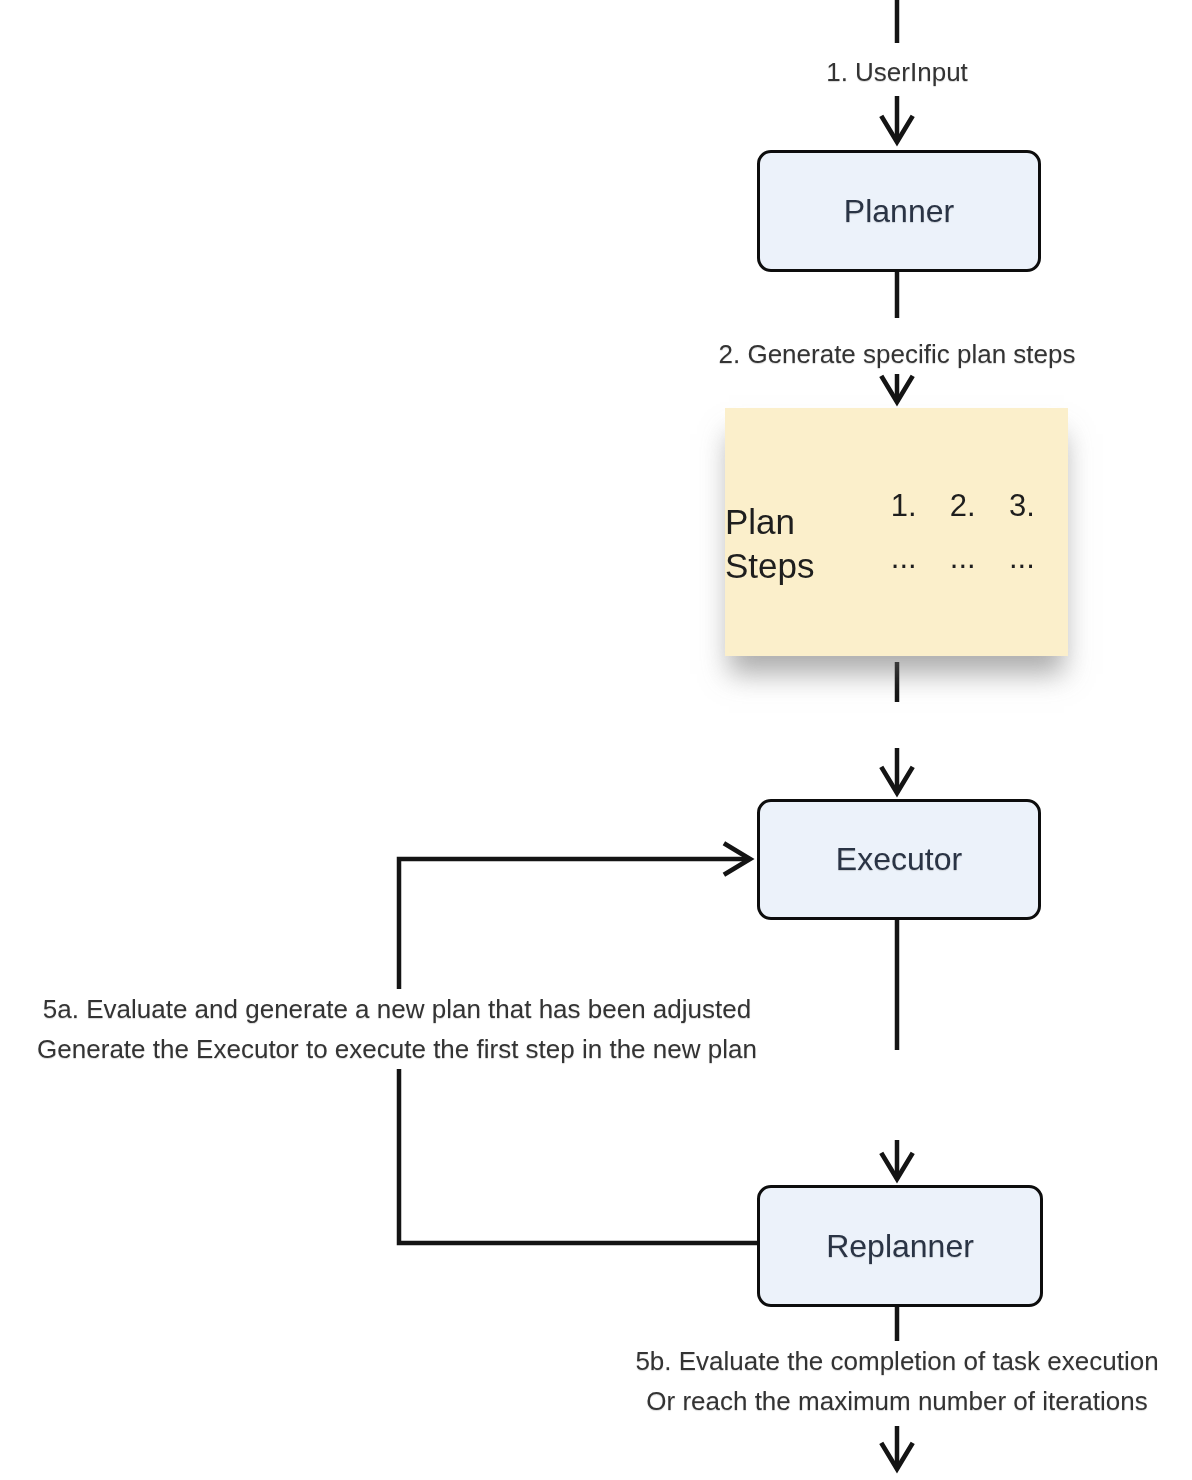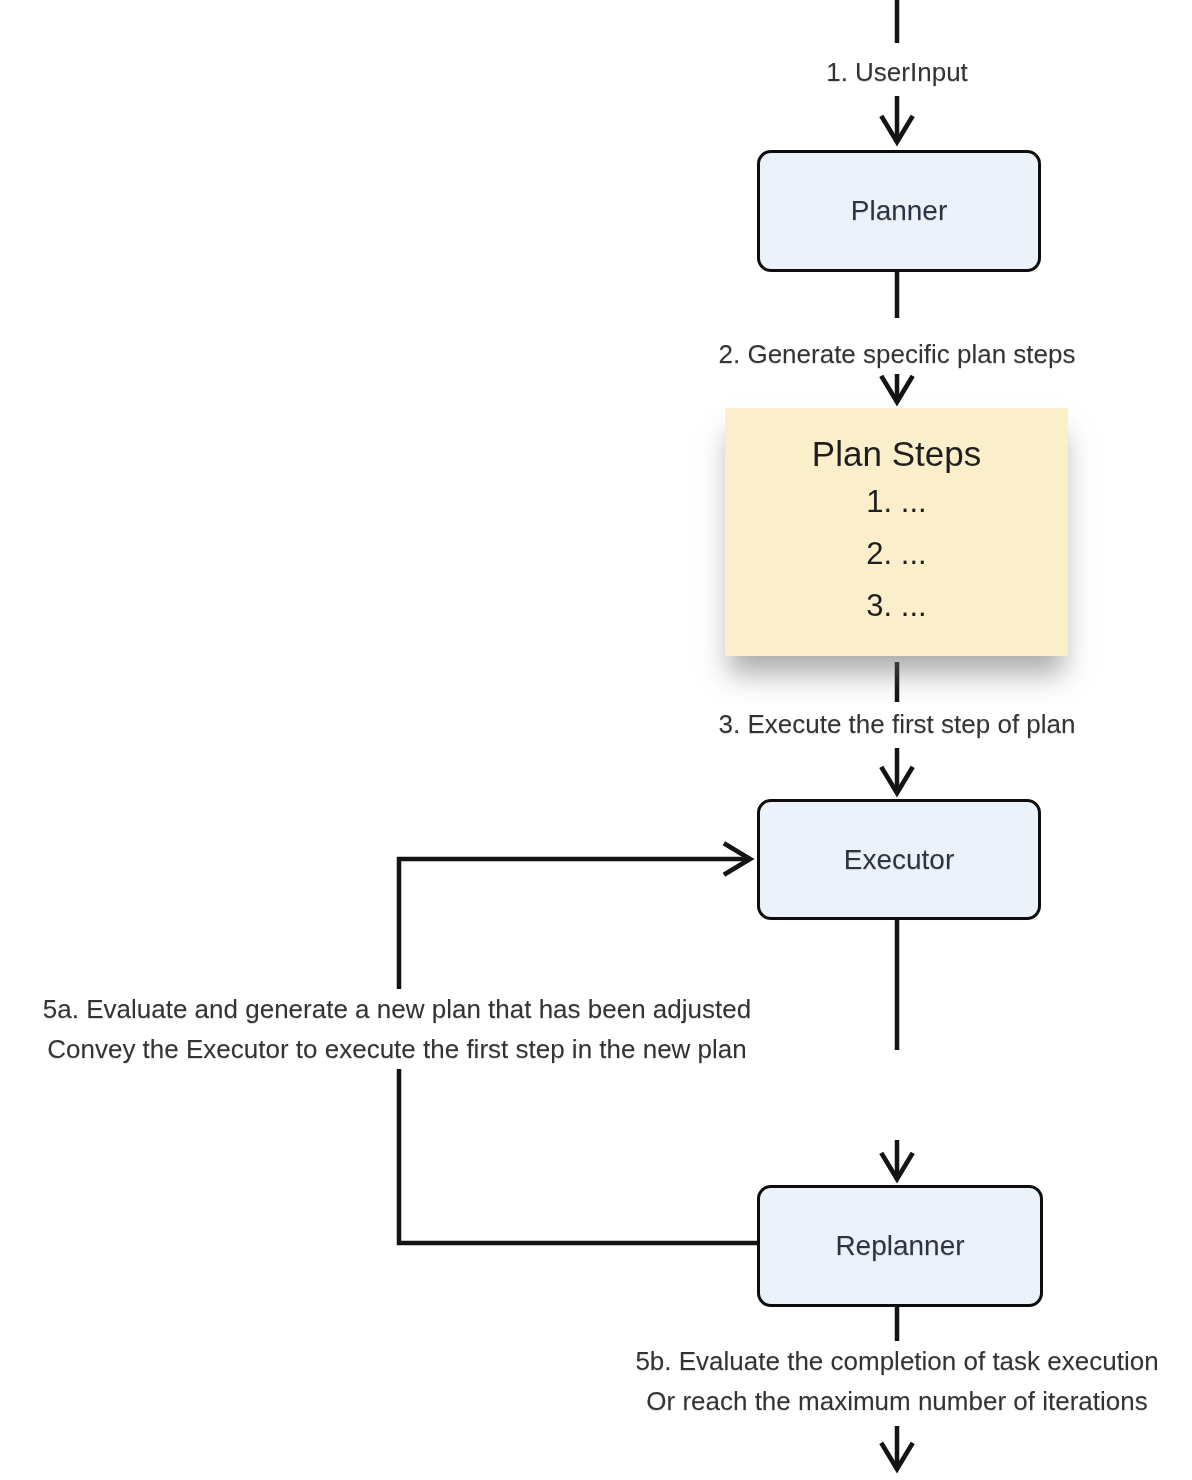--- a/index.html
+++ b/index.html
@@ -21,32 +21,32 @@
     overflow:hidden;
   }
   #connector-layer{position:absolute;left:0;top:0;z-index:1;}
   .edge{stroke:var(--line);stroke-width:4.5;fill:none;stroke-linejoin:miter;}
   .node{
     position:absolute;z-index:2;
     background:var(--node_fill);
     border:3.5px solid var(--node_border);
     border-radius:14px;
     display:flex;align-items:center;justify-content:center;
-    font-size:28px;color:var(--node_text);
+    font-size:32px;color:var(--node_text);
     text-shadow:0 1px 1px rgba(60,60,60,0.18);
   }
   #node-planner  {left:757px;top:150px;width:278px;height:116px;}
   #node-executor {left:757px;top:799px;width:278px;height:115px;}
   #node-replanner{left:757px;top:1185px;width:280px;height:116px;}
   #node-plan-steps{
     position:absolute;z-index:2;
     left:725px;top:408px;width:343px;height:248px;
     background:var(--plan_steps_fill);
     box-shadow:0 22px 26px -4px rgba(105,105,105,0.55);
-    display:flex;flex-direction:column;align-items:center;
+    display:flex;align-items:center;
     color:#1E1E1E;
   }
   .plan-steps-title{margin-top:24px;font-size:35px;line-height:44px;}
   .plan-steps-item{font-size:31px;line-height:52px;}
   .edge-label{
     position:absolute;z-index:3;
     transform:translateX(-50%);
     background:var(--label_bg);
     text-align:center;
     font-size:26px;line-height:40px;
@@ -106,27 +106,24 @@
   </div>
 
   <div class="edge-label" id="label-user-input">
     <div>1. UserInput</div>
   </div>
 
   <div class="edge-label" id="label-generate">
     <div>2. Generate specific plan steps</div>
   </div>
 
-  <div class="edge-label" id="label-execute-first">
-    <div>3. Execute the first step of plan</div>
-  </div>
 
   <div class="edge-label" id="label-replan">
     <div>5a. Evaluate and generate a new plan that has been adjusted</div>
-    <div>Convey the Executor to execute the first step in the new plan</div>
+    <div>Generate the Executor to execute the first step in the new plan</div>
   </div>
 
 
   <div class="edge-label" id="label-finish">
     <div>5b. Evaluate the completion of task execution</div>
     <div>Or reach the maximum number of iterations</div>
   </div>
 
 </div>
 

